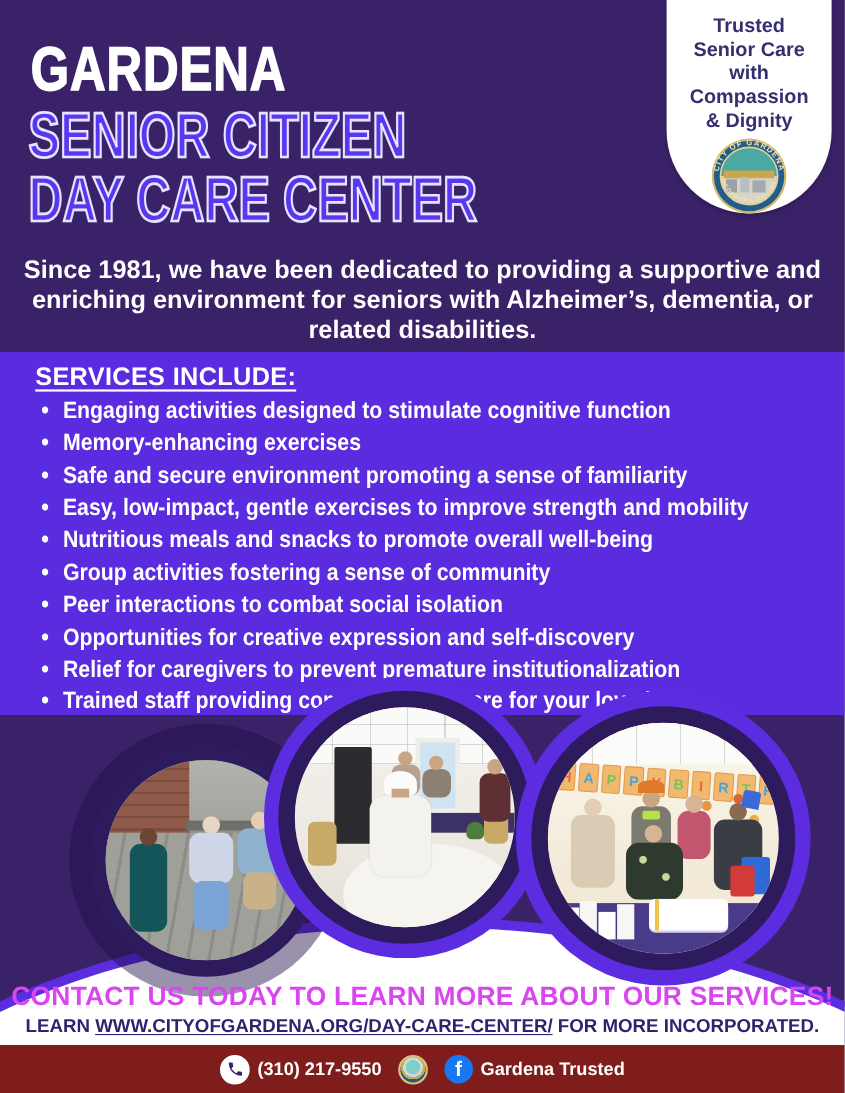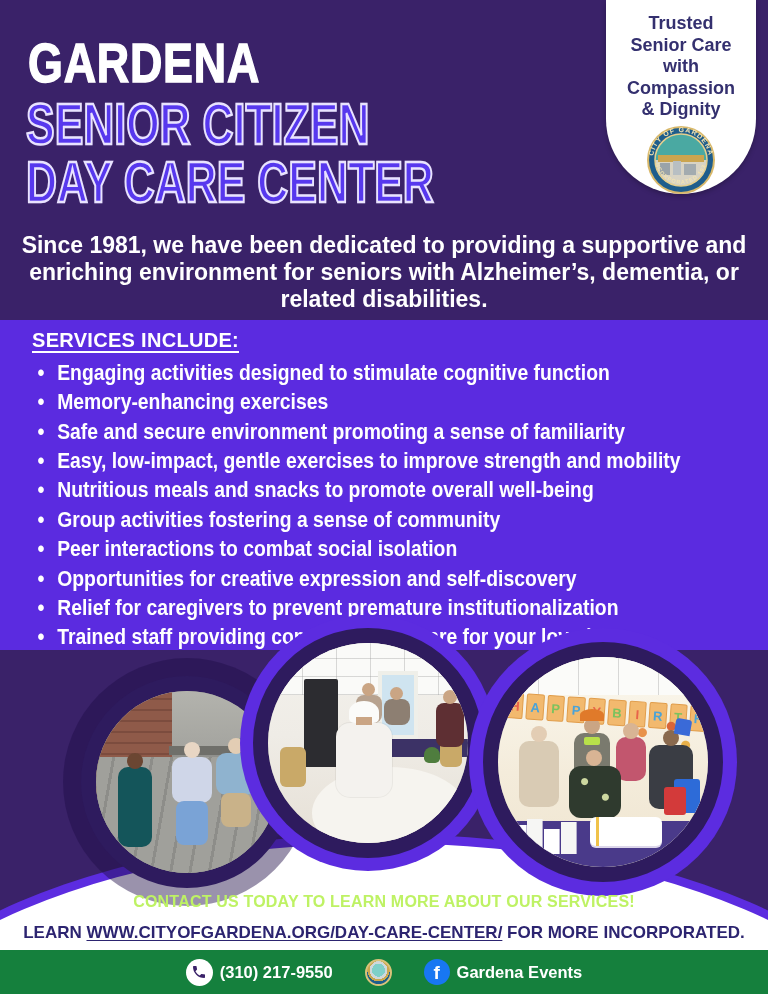--- a/index.html
+++ b/index.html
@@ -21,21 +21,21 @@
     font-size:23px; font-weight:700; line-height:1.17; padding:0 20px; }
 
   
   .badge { position:absolute; top:0; right:12px; width:150px; height:194px; background:#ffffff;
     border-radius:0 0 75px 75px; box-shadow:0 2px 5px rgba(0,0,0,.25); text-align:center; }
   .badge-text { width:116px; margin:13px auto 0; font-size:18px; font-weight:700; color:#34306f; line-height:1.2; }
   .badge-seal { margin-top:4px; }
 
   
   .services { position:absolute; top:320px; left:0; width:768px; height:330px; background:#5b2be0; }
-  .services-heading { position:absolute; left:32px; top:9px; color:#ffffff; font-size:20px; font-weight:700;
+  .services-heading { position:absolute; left:32px; top:9px; color:#ffffff; font-size:23px; font-weight:700;
     text-decoration:underline; text-underline-offset:4px; text-decoration-thickness:2px; letter-spacing:.3px; }
   .services-list { position:absolute; left:32px; top:41px; width:800px; transform:scaleX(.9);
     transform-origin:left top; list-style:none; }
   .services-list li { position:relative; padding-left:28px; color:#ffffff; font-size:21.5px; font-weight:700;
     line-height:1.18; margin-bottom:4px; }
   .services-list li::before { content:"\2022"; position:absolute; left:6px; top:-1px; font-size:22px; }
 
   
   .dome { position:absolute; left:-192px; top:834px; width:1152px; height:600px; background:#ffffff;
     border:9px solid #5c2ce0; border-radius:50%; }
@@ -130,29 +130,29 @@
   .p3 .cake { position:absolute; left:44%; bottom:10%; width:34%; height:14%; background:#ffffff; border-radius:6px;
     box-shadow:0 2px 0 #dcd6ea; background-image:linear-gradient(90deg, transparent 0 8%, #f0c24a 8% 12%, transparent 12% 100%); }
   .p3 .gifts { position:absolute; left:6%; bottom:6%; width:34%; height:18%;
     background:
       linear-gradient(#ffffff 0 0) 0 100%/22% 80% no-repeat,
       linear-gradient(#f6f6f4 0 0) 30% 100%/22% 95% no-repeat,
       linear-gradient(#ffffff 0 0) 60% 100%/22% 70% no-repeat,
       linear-gradient(#f6f6f4 0 0) 90% 100%/22% 88% no-repeat; }
 
   
-  .contact-line1 { position:absolute; left:0; top:893px; width:768px; text-align:center; color:#bef264;
-    font-size:16px; font-weight:800; letter-spacing:.2px; z-index:5; }
+  .contact-line1 { position:absolute; left:0; top:893px; width:768px; text-align:center; color:#d946ef;
+    font-size:24px; font-weight:800; letter-spacing:.2px; z-index:5; }
   .contact-line2 { position:absolute; left:0; top:923px; width:768px; text-align:center; color:#2c2470;
     font-size:17px; font-weight:700; z-index:5; }
   .contact-line2 .url { text-decoration:underline; text-underline-offset:2px; cursor:pointer; }
 
   
-  .footer { position:absolute; left:0; bottom:0; width:768px; height:44px; background:#15803d; z-index:6;
-    display:flex; align-items:center; justify-content:center; gap:32px; }
+  .footer { position:absolute; left:0; bottom:0; width:768px; height:44px; background:#7f1d1d; z-index:6;
+    display:flex; align-items:center; justify-content:center; gap:15px; }
   .footer-item { display:flex; align-items:center; gap:7px; color:#ffffff; font-size:16.5px; font-weight:700; }
   .icon-phone { width:27px; height:27px; border-radius:50%; background:#ffffff; display:flex; align-items:center; justify-content:center; }
   .icon-seal { width:27px; height:27px; border-radius:50%; border:2px solid #d9c27a;
     background:radial-gradient(circle at 50% 40%, #7fd0c8 0 36%, #cfd8da 36% 50%, #caa84f 50% 62%, #1d5e8c 62% 100%); }
   .icon-fb { width:26px; height:26px; border-radius:50%; background:#1877f2; color:#ffffff; font-weight:800;
     font-size:19px; display:flex; align-items:flex-end; justify-content:center; line-height:1.2; overflow:hidden; }
   .icon-ig { position:relative; width:25px; height:25px; border-radius:7px;
     background:radial-gradient(circle at 28% 115%, #fdf497 0 8%, #fd5949 42%, #d6249f 62%, #285AEB 95%); }
   .icon-ig::before { content:""; position:absolute; inset:4px; border:2px solid #ffffff; border-radius:6px; }
   .icon-ig::after { content:""; position:absolute; right:6px; top:6px; width:3px; height:3px; border-radius:50%; background:#ffffff; }
@@ -322,17 +322,17 @@
             <path fill="#3a2269" d="M6.62 10.79c1.44 2.83 3.76 5.14 6.59 6.59l2.2-2.2c.27-.27.67-.36 1.02-.24 1.12.37 2.33.57 3.57.57.55 0 1 .45 1 1V20c0 .55-.45 1-1 1-9.39 0-17-7.61-17-17 0-.55.45-1 1-1h3.5c.55 0 1 .45 1 1 0 1.25.2 2.45.57 3.57.11.35.03.74-.25 1.02l-2.2 2.2z"></path>
           </svg>
       </span>
       <span>(310) 217-9550</span>
     </div>
     <div class="footer-item">
       <span class="icon-seal"></span>
     </div>
     <div class="footer-item">
       <span class="icon-fb">f</span>
-      <span>Gardena Events</span>
+      <span>Gardena Trusted</span>
     </div>
   </div>
 
 </div>
 
 </body></html>

